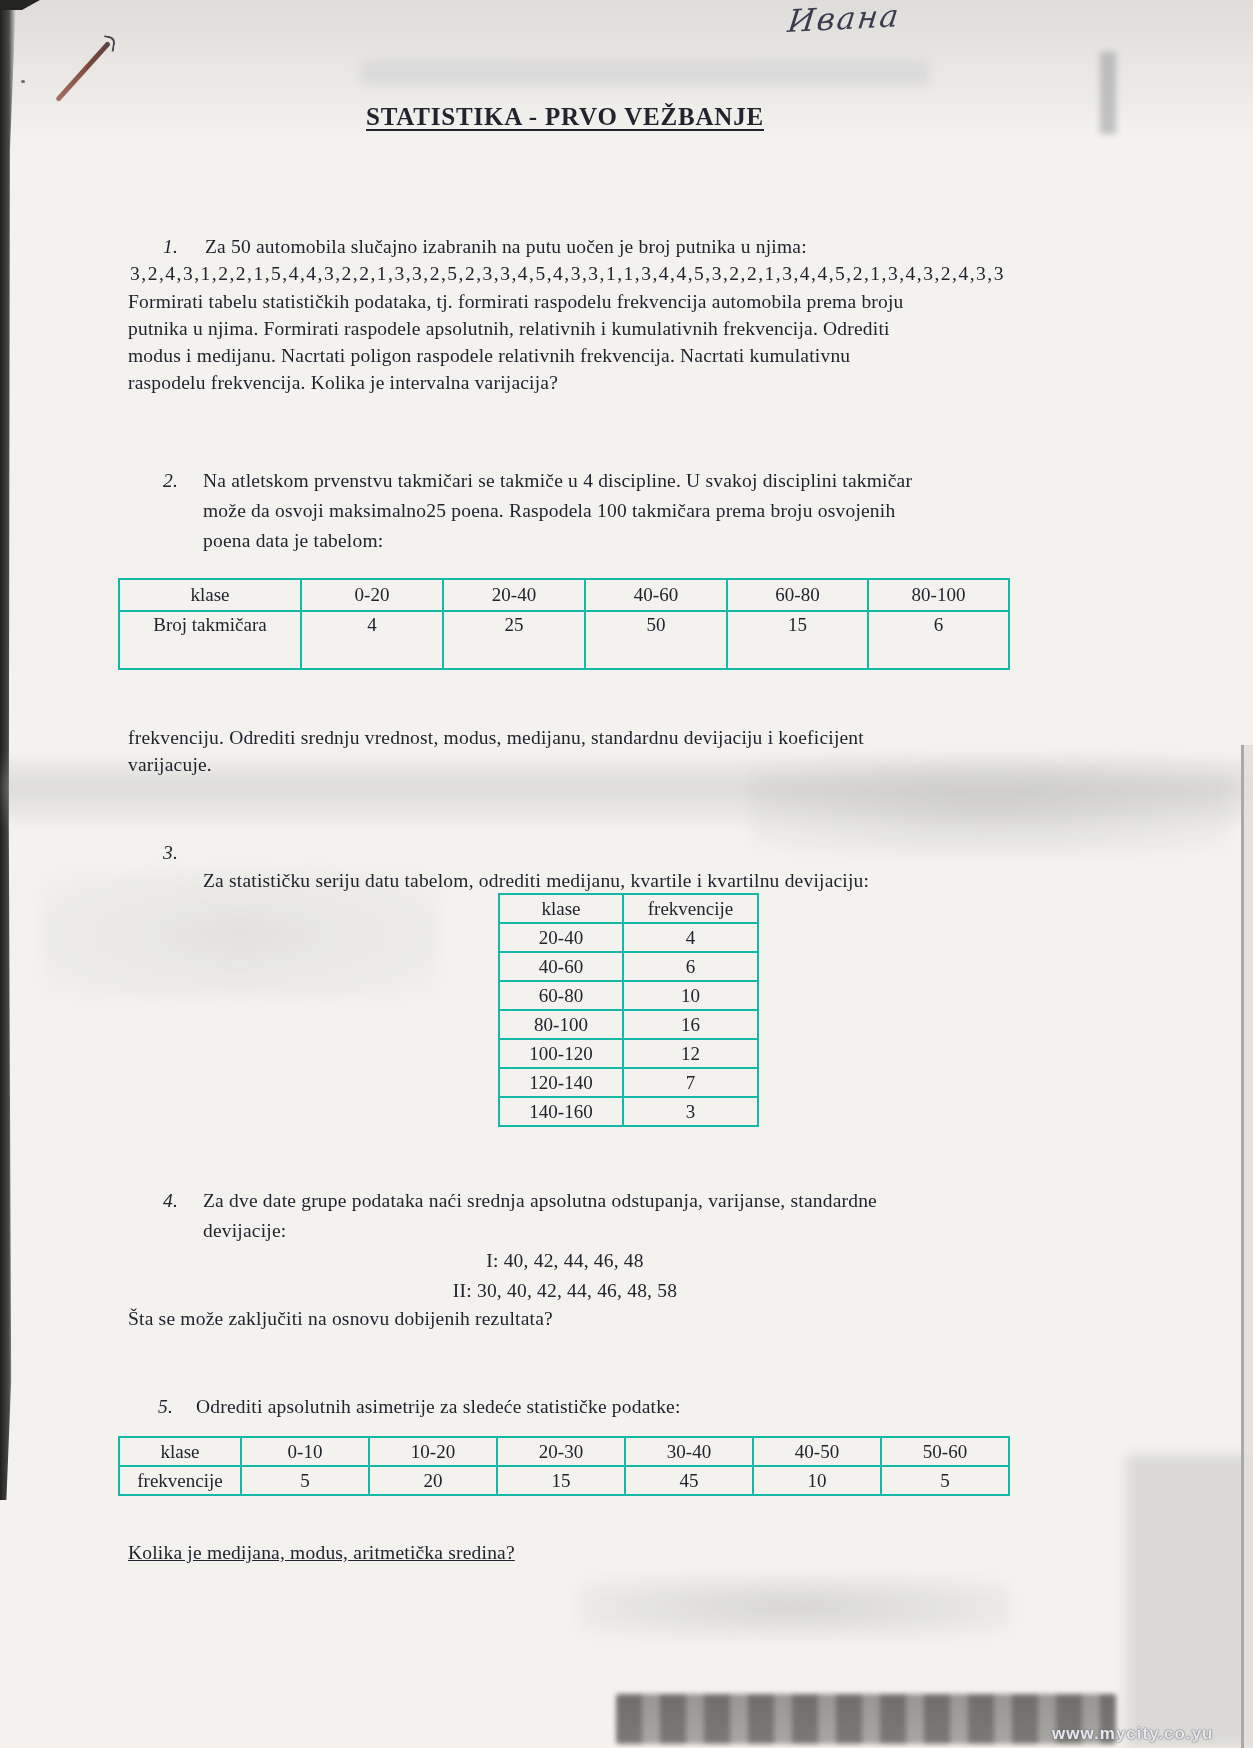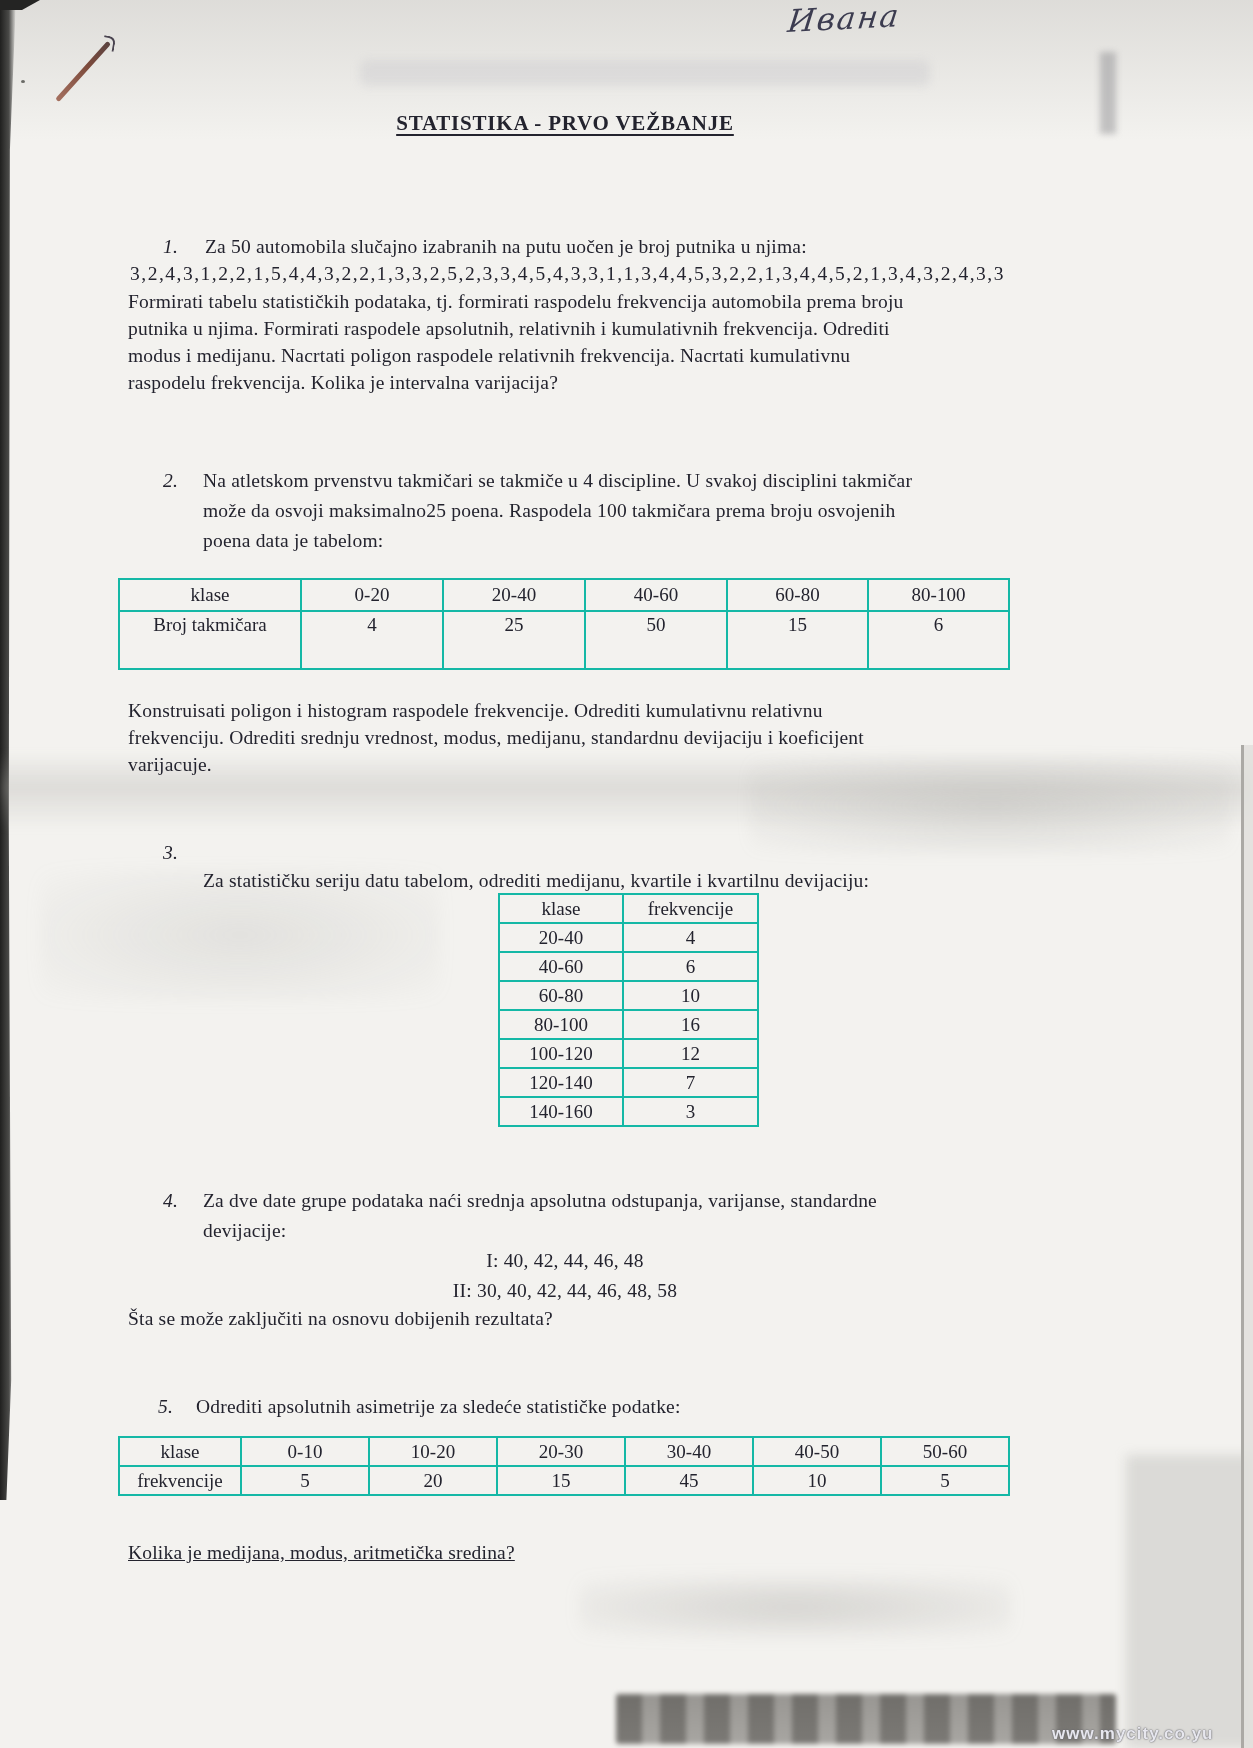--- a/index.html
+++ b/index.html
@@ -49,22 +49,22 @@
   .right-page-line{position:absolute;left:1241px;top:745px;width:3px;height:1003px;background:#aba9a5;}
   .right-page-margin{position:absolute;left:1244px;top:745px;width:9px;height:1003px;background:rgba(225,223,220,0.85);}
   .watermark{position:absolute;left:1052px;top:1724px;
     font-family:"Liberation Sans", sans-serif;font-weight:bold;font-size:17px;letter-spacing:1px;
     color:rgba(238,238,246,0.95);text-shadow:0 0 2px #6a6a70,0 0 1px #55555c;}
   .handwriting{position:absolute;left:788px;top:0px;
     font-family:"DejaVu Serif", serif;font-style:italic;font-size:31px;color:#3c3c50;
     transform:rotate(-3deg) skewX(-10deg);letter-spacing:2px;}
   
   .title{position:absolute;left:300px;top:103px;width:530px;text-align:center;
-    font-size:21px;font-weight:bold;letter-spacing:0.8px;
-    text-decoration:underline;text-underline-offset:4px;text-decoration-thickness:2px;margin-top:8px;}
+    font-size:25px;font-weight:bold;letter-spacing:0.8px;
+    text-decoration:underline;text-underline-offset:4px;text-decoration-thickness:2px;}
   .tl{position:absolute;font-size:19.5px;white-space:nowrap;letter-spacing:0.2px;}
   .pnum{font-style:italic;}
   .numrow{letter-spacing:1.5px;}
   .centered{text-align:center;white-space:nowrap;}
   
   table{border-collapse:collapse;table-layout:fixed;position:absolute;
     font-size:19px;color:#23232e;background:transparent;}
   td{border:2px solid #14b8a6;text-align:center;padding:0 2px;overflow:hidden;}
   .t1{left:118px;top:578px;width:890px;}
   .t1 .hrow td{height:30px;}
@@ -136,21 +136,20 @@
       <td style="width:182px">Broj takmičara</td>
       <td>4</td>
       <td>25</td>
       <td>50</td>
       <td>15</td>
       <td>6</td>
     </tr>
   </tbody>
     </table>
 
-  <div class="tl" style="left:128px;top:700px;">Konstruisati poligon i histogram raspodele frekvencije. Odrediti kumulativnu relativnu</div>
   <div class="tl" style="left:128px;top:727px;">frekvenciju. Odrediti srednju vrednost, modus, medijanu, standardnu devijaciju i koeficijent</div>
   <div class="tl" style="left:128px;top:754px;">varijacuje.</div>
 
   <div class="tl pnum" style="left:163px;top:842px;">3.</div>
   <div class="tl" style="left:203px;top:842px;margin-top:28px;">Za statističku seriju datu tabelom, odrediti medijanu, kvartile i kvartilnu devijaciju:</div>
 
   <table class="t2">
     <colgroup>
         <col style="width:124px">
         <col style="width:135px">

